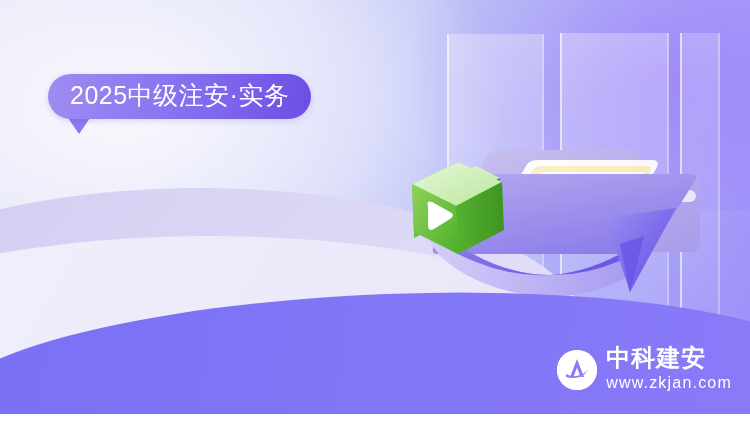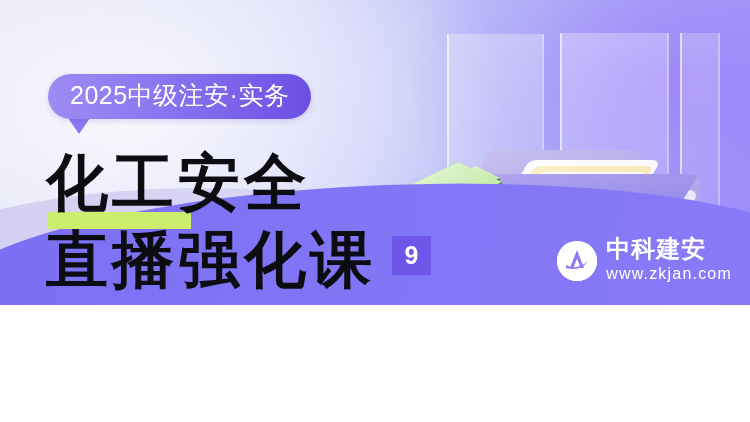--- a/index.html
+++ b/index.html
@@ -7,21 +7,21 @@
     padding: 0;
     background: #ffffff;
   }
   body {
     font-family: "Liberation Sans", "DejaVu Sans", sans-serif;
   }
 
   .banner {
     position: relative;
     width: 750px;
-    height: 305px;
+    height: 414px;
     overflow: hidden;
     background: linear-gradient(115deg, #dcdcf5 0%, #cfd2f6 28%, #b9bdf7 58%, #a9a6f8 78%, #9b8cf8 100%);
   }
 
   
   .bg-soft-light {
     position: absolute;
     left: -120px;
     top: -150px;
     width: 620px;
@@ -318,30 +318,20 @@
     </svg>
   </div>
 
   <div class="band-edge"></div>
   <div class="band"></div>
 
   <div class="content">
     <div class="pill-tail"></div>
     <div class="pill">2025中级注安·实务</div>
 
-    <div class="headline">
-      <div class="line line-1">
-        <span class="highlight"></span>
-        <span class="txt">化工安全</span>
-      </div>
-      <div class="line line-2">
-        <span>直播强化课</span>
-        <span class="ep-badge">9</span>
-      </div>
-    </div>
   </div>
 
   <div class="logo">
     <div class="logo-mark">
       <svg width="40" height="40" viewBox="0 0 40 40" xmlns="http://www.w3.org/2000/svg">
         <circle cx="20" cy="20" r="20" fill="#ffffff"></circle>
         <path d="M20 9 L27 27 L23.5 27 L20 17.5 L16.5 27 L13 27 Z" fill="#8b7bf6"></path>
         <path d="M9 24 Q20 30 31 20 Q24 31 9 27 Z" fill="#8b7bf6"></path>
         <path d="M16 23 L24 23 L24 25 L16 25 Z" fill="#ffffff" opacity="0"></path>
       </svg>

